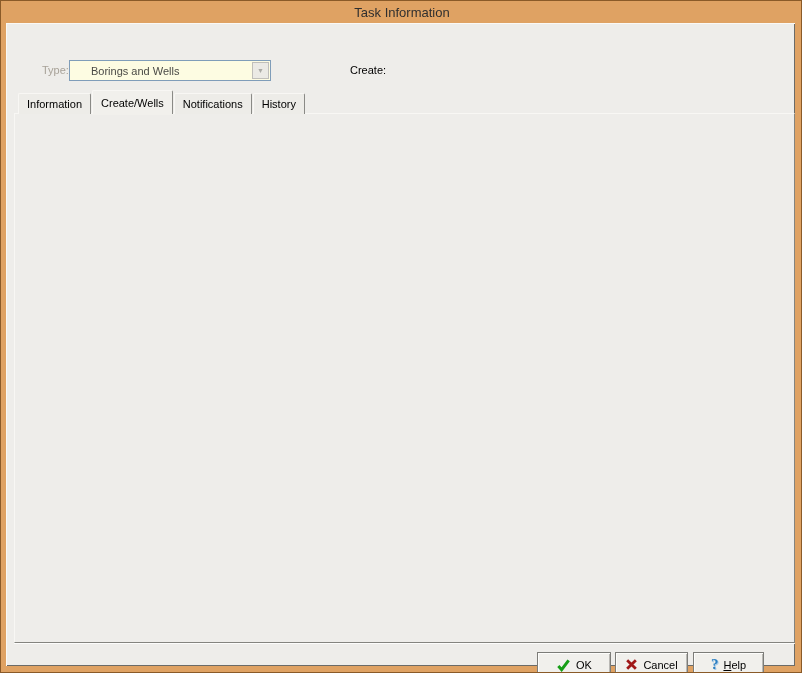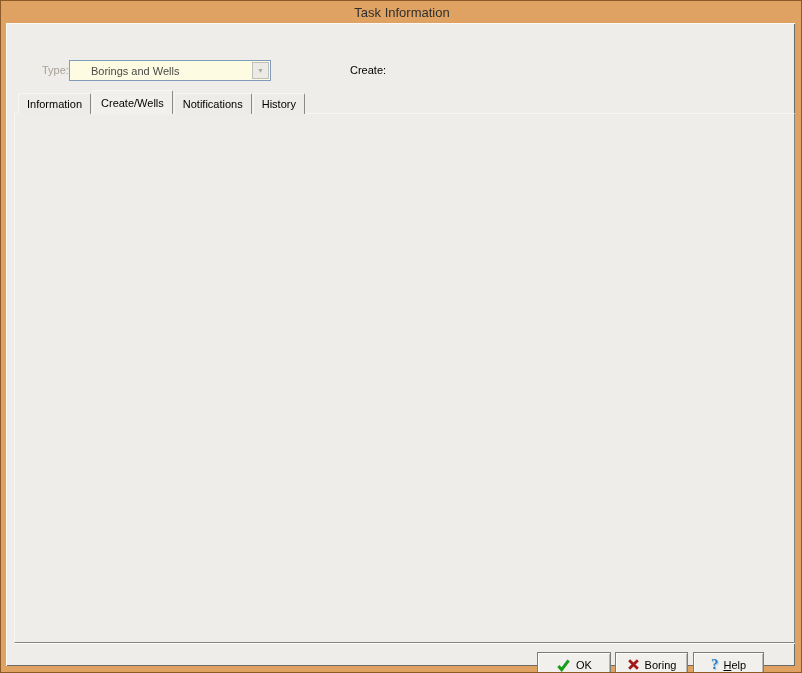--- a/index.html
+++ b/index.html
@@ -267,21 +267,21 @@
         </svg>
       </span>
       <span>OK</span>
     </div>
     <div class="btn footer-btn" style="left:609px; top:629px; width:73px;">
       <span class="icon">
         <svg width="13" height="13" viewBox="0 0 15 15">
           <path d="M2.5 2.5 L12.5 12.5 M12.5 2.5 L2.5 12.5" stroke="#A01818" stroke-width="3.2"></path>
         </svg>
       </span>
-      <span>Boring</span>
+      <span>Cancel</span>
     </div>
     <div class="btn footer-btn" style="left:687px; top:629px; width:71px;">
       <span class="help-q">?</span>
       <span><span class="u">H</span><span>elp</span></span>
     </div>
 
   </div>
 </div>
 
 </body></html>

